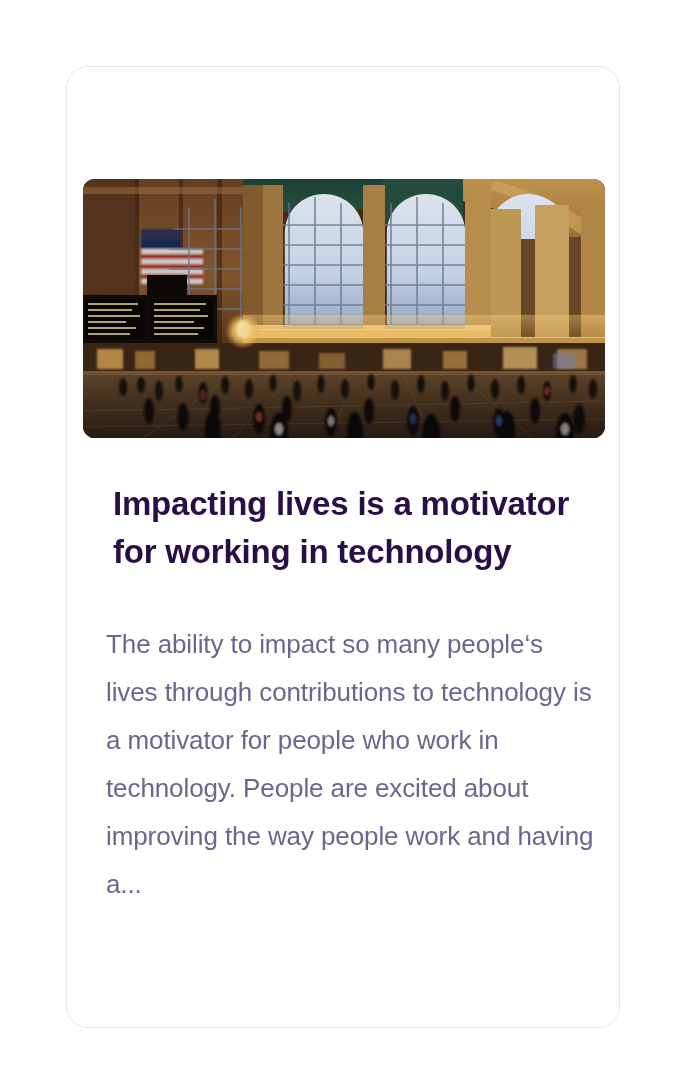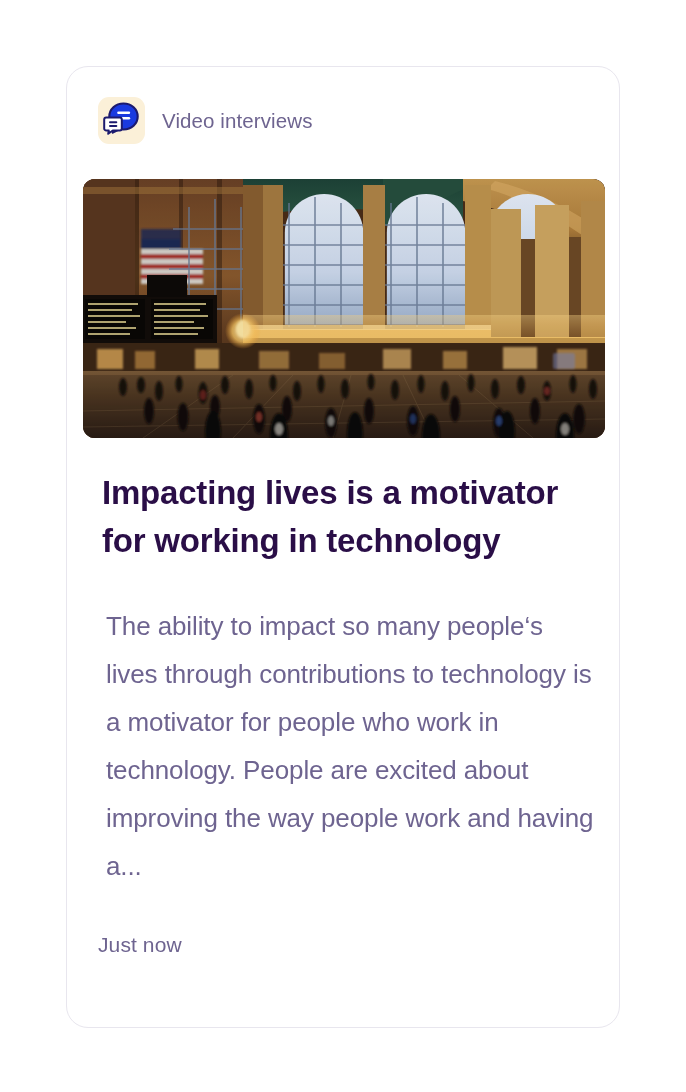--- a/index.html
+++ b/index.html
@@ -80,21 +80,21 @@
 
   
   .card-body {
     position: absolute;
     left: 31px;
     top: 398px;
     width: 500px;
   }
 
   .headline {
-    margin: 4px;
+    margin: 15px;
     font-size: 33px;
     line-height: 48px;
     font-weight: 700;
     color: #2a0e47;
     letter-spacing: -0.2px;
     width: 496px;
   }
 
   .excerpt {
     margin: 8px;
@@ -116,41 +116,20 @@
     letter-spacing: 0.1px;
   }
 </style>
 </head>
 <body>
 
 <div class="page">
 
   <div class="card">
 
-    <div class="card-header">
-
-      <div class="channel-badge">
-        <svg viewBox="0 0 47 47" width="47" height="47" xmlns="http://www.w3.org/2000/svg">
-
-          <path d="M25.5 6.5c8.0 0 14.2 5.7 14.2 13.0c0 7.3 -6.2 13.0 -14.2 13.0
-                   c-1.3 0 -2.6 -0.15 -3.8 -0.45l-6.9 3.6l1.3 -5.7
-                   c-3.0 -2.4 -4.8 -6.0 -4.8 -10.45c0 -7.3 6.2 -13.0 14.2 -13.0z" fill="#1a3ae0" stroke="#1c1a6e" stroke-width="2.1" stroke-linejoin="round"></path>
-          <rect x="19.2" y="14.6" width="13.0" height="2.5" rx="1.25" fill="#ffffff"></rect>
-          <rect x="19.2" y="20.0" width="13.0" height="2.5" rx="1.25" fill="#ffffff"></rect>
-
-          <path d="M8.2 20.5h13.6c1.1 0 2.0 0.9 2.0 2.0v9.0c0 1.1 -0.9 2.0 -2.0 2.0
-                   h-7.0l-4.6 3.3l0.55 -3.3h-2.55c-1.1 0 -2.0 -0.9 -2.0 -2.0v-9.0
-                   c0 -1.1 0.9 -2.0 2.0 -2.0z" fill="#ffffff" stroke="#1c1a6e" stroke-width="2.0" stroke-linejoin="round"></path>
-          <rect x="11.0" y="24.3" width="8.3" height="1.9" rx="0.95" fill="#1c1a6e"></rect>
-          <rect x="11.0" y="28.1" width="8.3" height="1.9" rx="0.95" fill="#1c1a6e"></rect>
-        </svg>
-      </div>
-
-      <div class="channel-label">Video interviews</div>
-    </div>
 
     <div class="hero">
       <svg viewBox="0 0 522 259" preserveAspectRatio="none" xmlns="http://www.w3.org/2000/svg">
         <defs>
           <linearGradient id="wallL" x1="0" y1="0" x2="0" y2="1">
             <stop offset="0%" stop-color="#6b4226"></stop>
             <stop offset="45%" stop-color="#8a5a2e"></stop>
             <stop offset="100%" stop-color="#3a2214"></stop>
           </linearGradient>
           <linearGradient id="wallR" x1="0" y1="0" x2="0" y2="1">
@@ -384,17 +363,16 @@
         <rect width="522" height="259" fill="#000" opacity="0.05"></rect>
         <rect x="0" y="196" width="522" height="63" fill="#000" opacity="0.18"></rect>
       </svg>
     </div>
 
     <div class="card-body">
       <h2 class="headline">Impacting lives is a motivator for working in technology</h2>
 
       <p class="excerpt">The ability to impact so many people‘s lives through contributions to technology is a motivator for people who work in technology. People are excited about improving the way people work and having a...</p>
 
-      <div class="timestamp">Just now</div>
     </div>
 
   </div>
 </div>
 
 </body></html>

